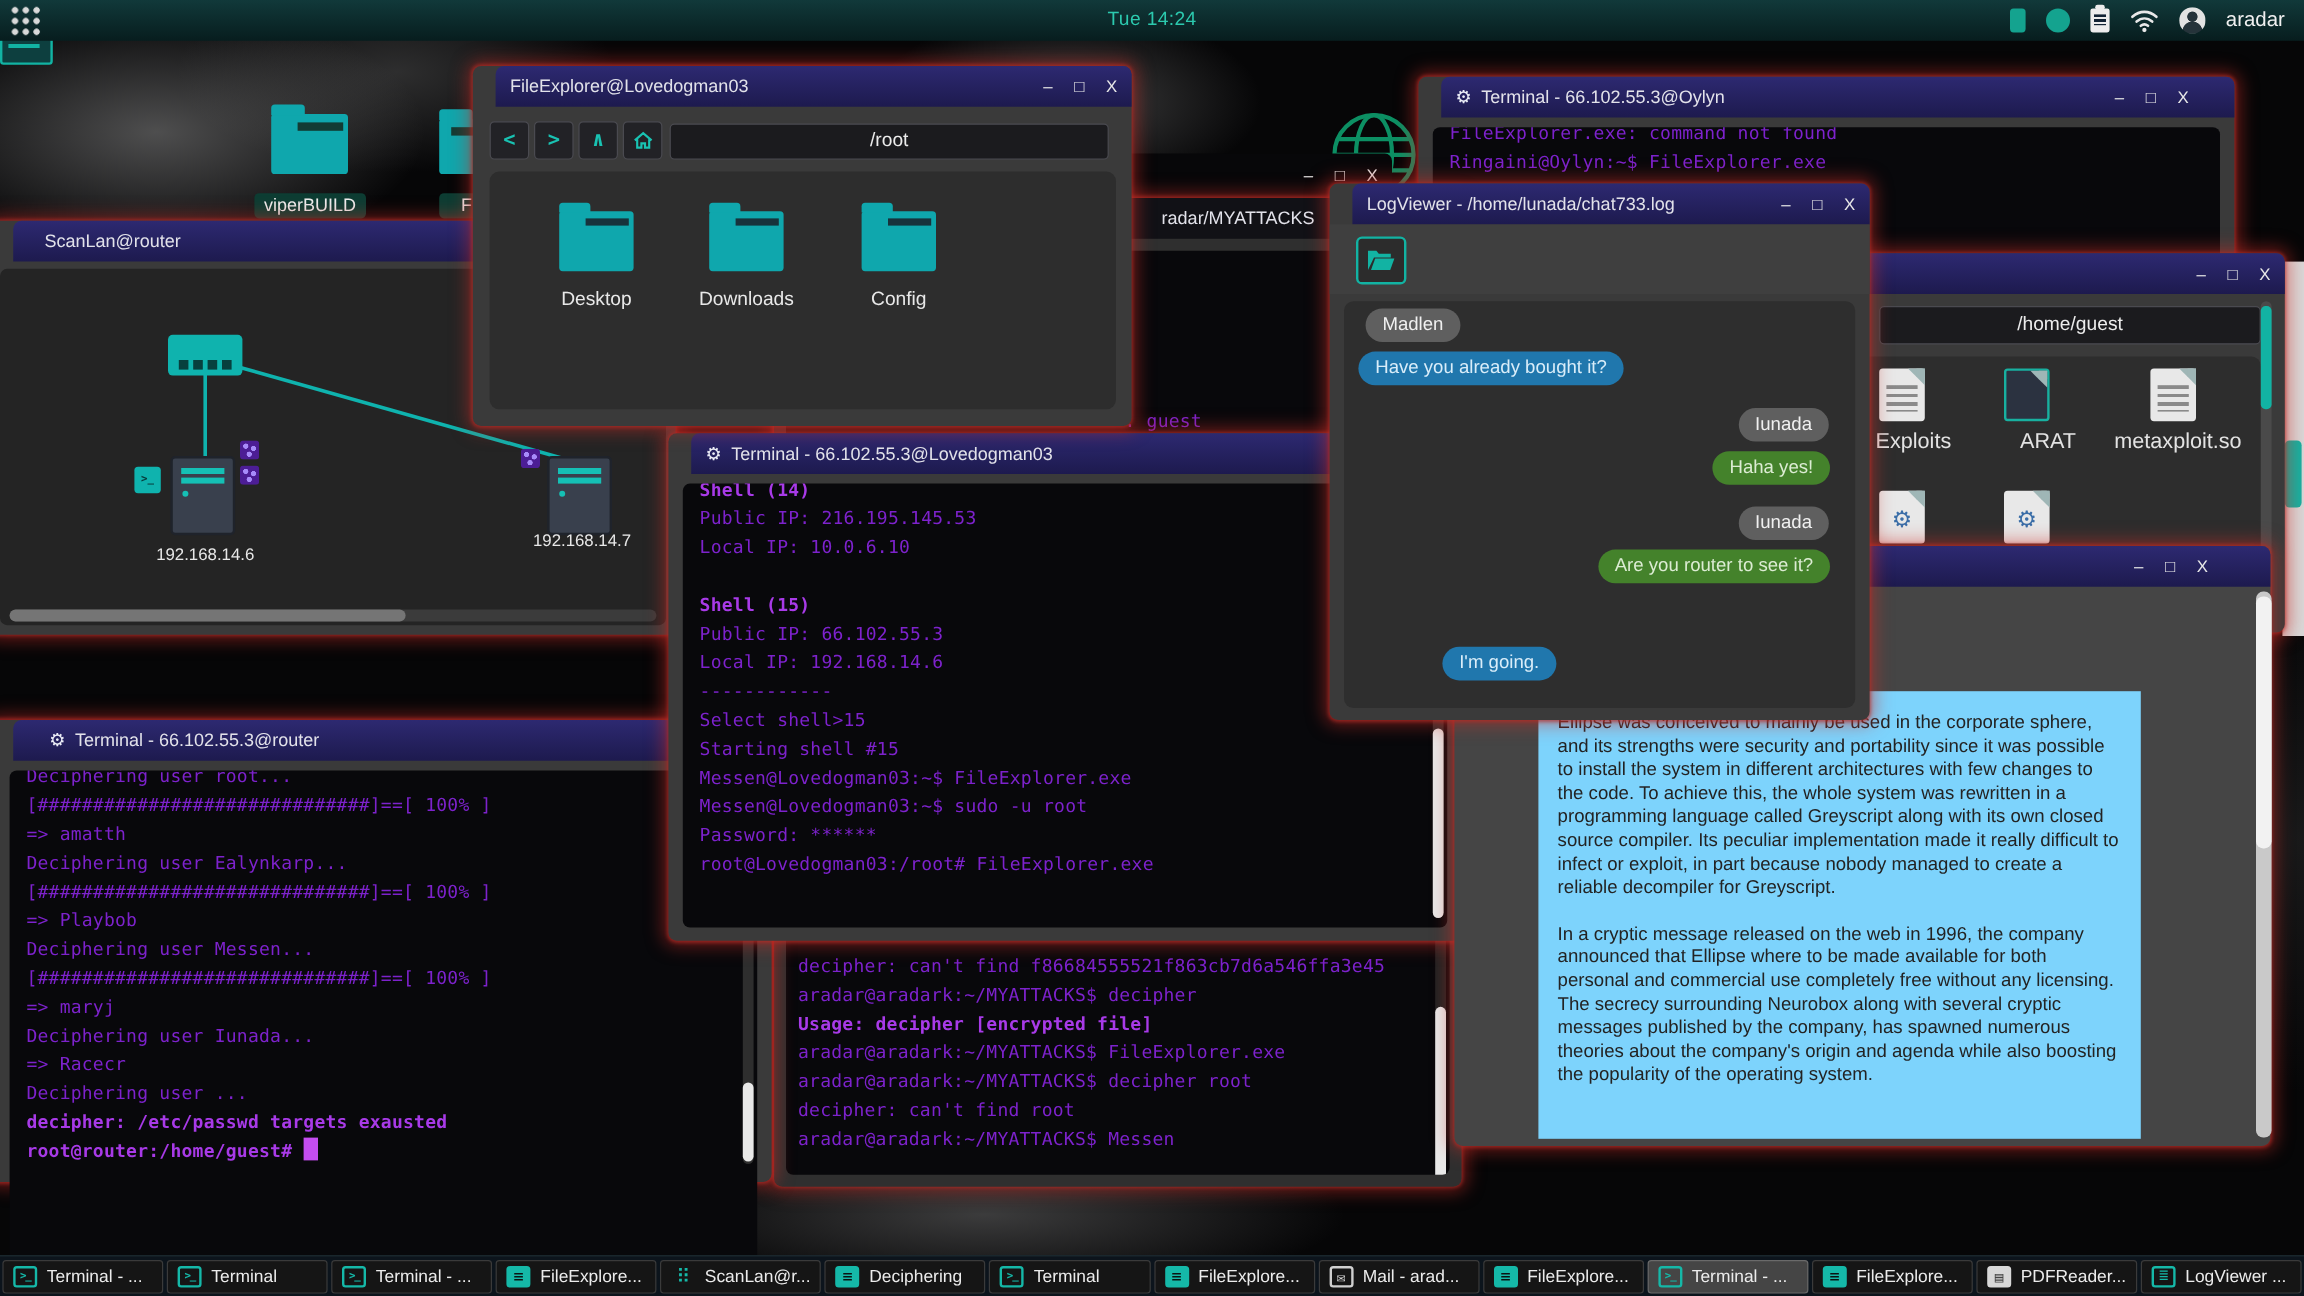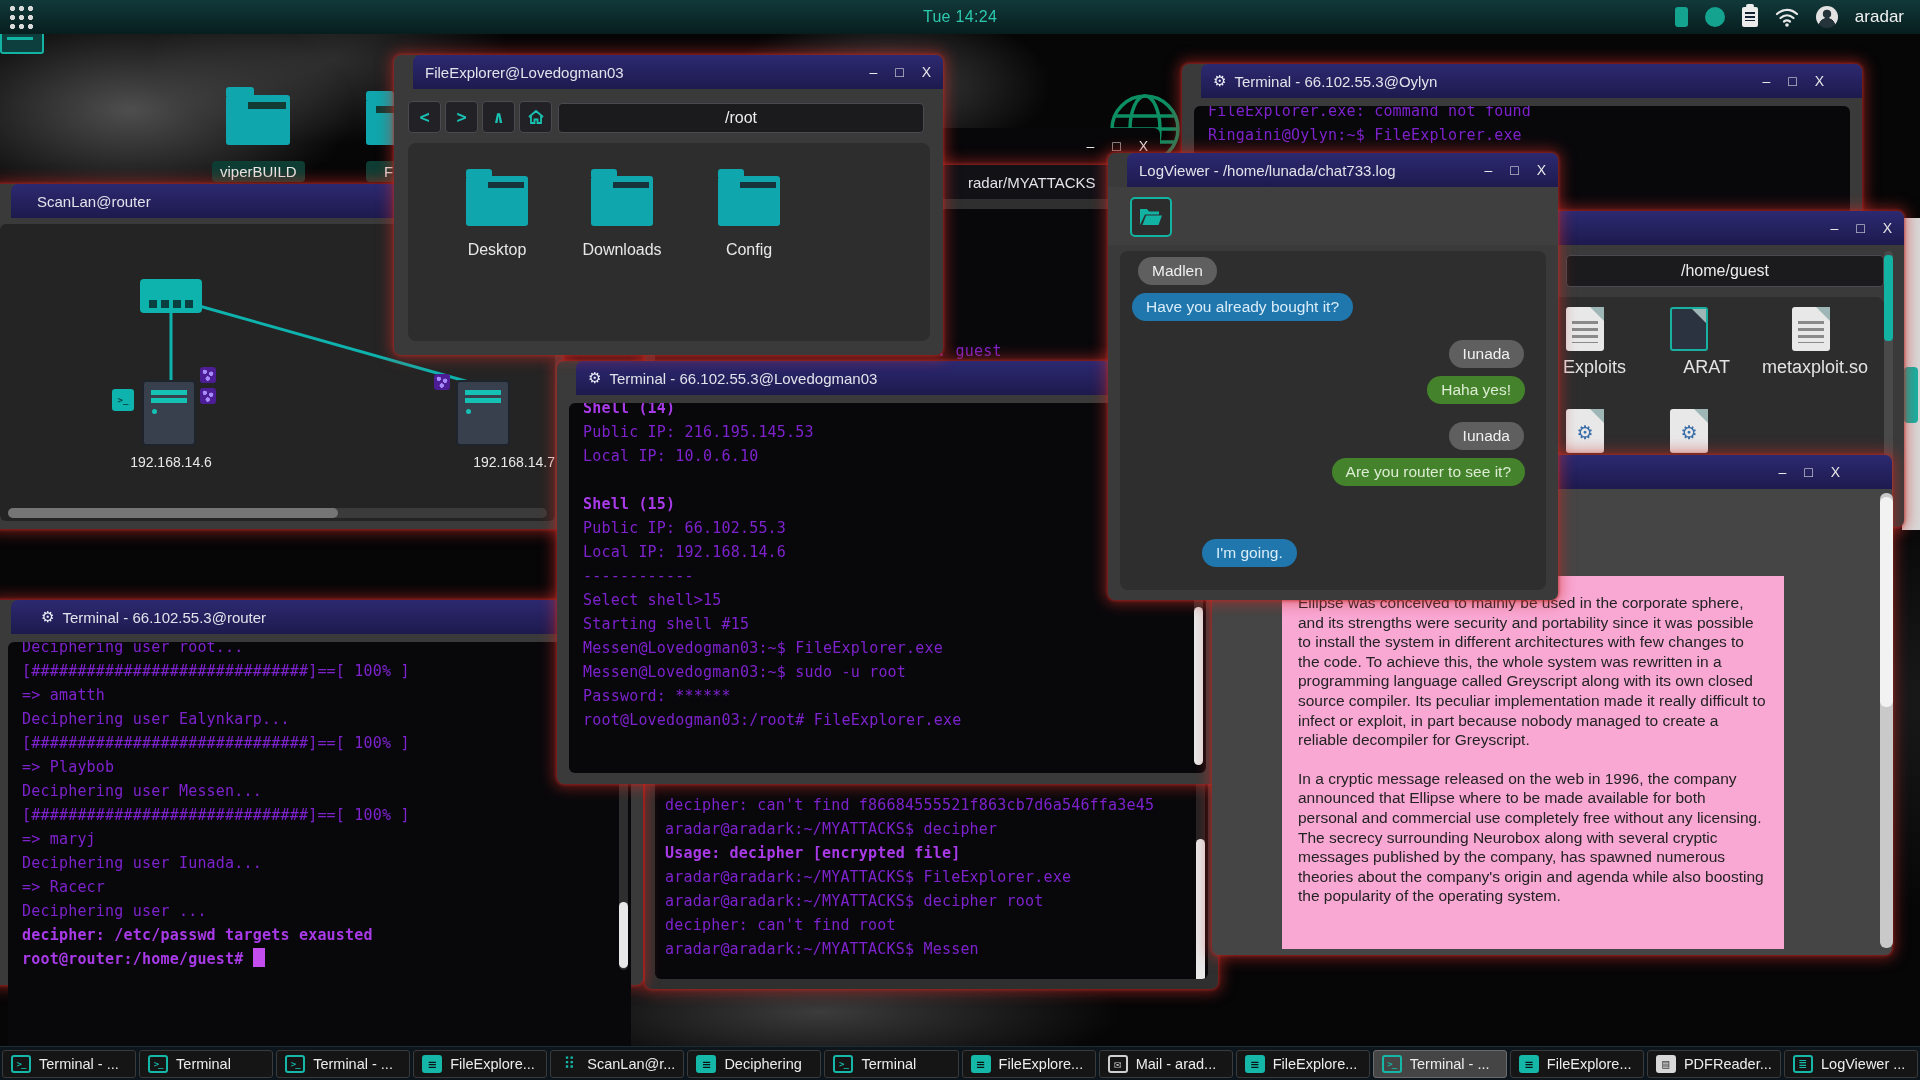--- a/index.html
+++ b/index.html
@@ -125,21 +125,21 @@
     background:#2e2e2e; border-radius:8px; }
   .bub { position:absolute; border-radius:15px; font-size:15.5px; padding:5px 14px;
     white-space:nowrap; }
   .bub.name { background:#5f5f5f; color:#f0f0f0; }
   .bub.blue { background:#2077ad; color:#d9edf9; }
   .bub.green { background:#44822b; color:#dcecd3; }
 
   
   #pdf { left:1212px; top:455px; width:680px; height:500px; z-index:15; background:#454545; }
   #pdf-page { position:absolute; left:70px; top:121px; width:502px; height:373px;
-    background:#f9a8d4; color:#232323; font-size:15.5px; line-height:19.6px;
+    background:#7dd3fc; color:#232323; font-size:15.5px; line-height:19.6px;
     padding:17px 16px; overflow:hidden; }
   #pdf-page p { margin-bottom:19px; }
   #pdf-scroll { position:absolute; left:668px; top:38px; width:13px; height:455px;
     background:#c9c9c9; border-radius:6px; }
   #pdf-scroll .thumb { position:absolute; left:0; top:4px; width:13px; height:210px;
     background:#f2f2f2; border-radius:6px; }
 
   
   #hidden-bar { left:925px; top:128px; width:235px; height:36px; z-index:3;
     background:#070709; border-radius:6px; }
@@ -245,21 +245,21 @@
       <div class="pc" style="left:456px; top:156px;">
         <i class="slot"></i>
           <i class="slot"></i>
           <b class="led"></b>
       </div>
       <div class="badge-term" style="left:112px; top:165px;">&gt;_</div>
       <div class="virus" style="left:200px; top:143px;"></div>
       <div class="virus" style="left:200px; top:164px;"></div>
       <div class="virus" style="left:434px; top:150px;"></div>
       <div class="iplabel" style="left:101px; top:230px;">192.168.14.6</div>
-      <div class="iplabel" style="left:415px; top:230px;text-align:right;">192.168.14.7</div>
+      <div class="iplabel" style="left:415px; top:218px;">192.168.14.7</div>
       <div class="hscroll" style="left:8px; top:284px; width:539px;">
         <div class="thumb" style="left:0; width:330px;"></div>
       </div>
     </div>
   </div>
 
   <div class="win" id="hidden-bar">
     <div class="tbar">
       <div class="wc">
         <span>–</span>

